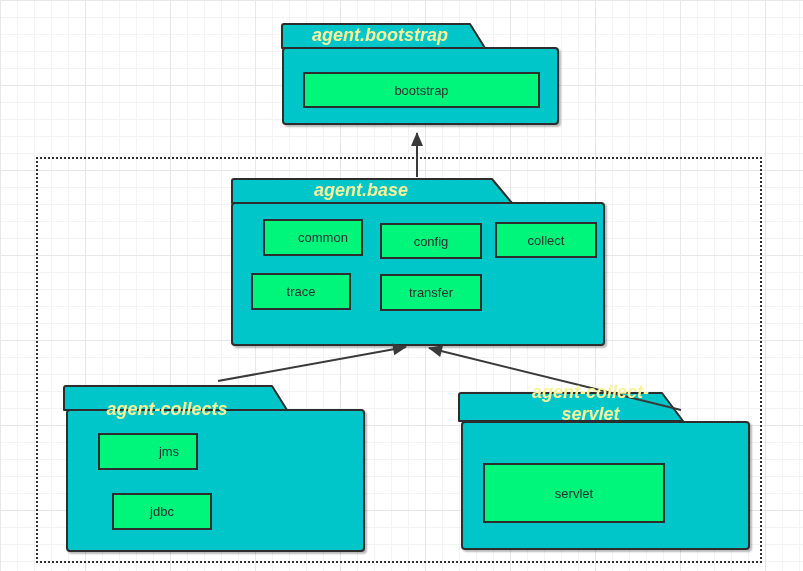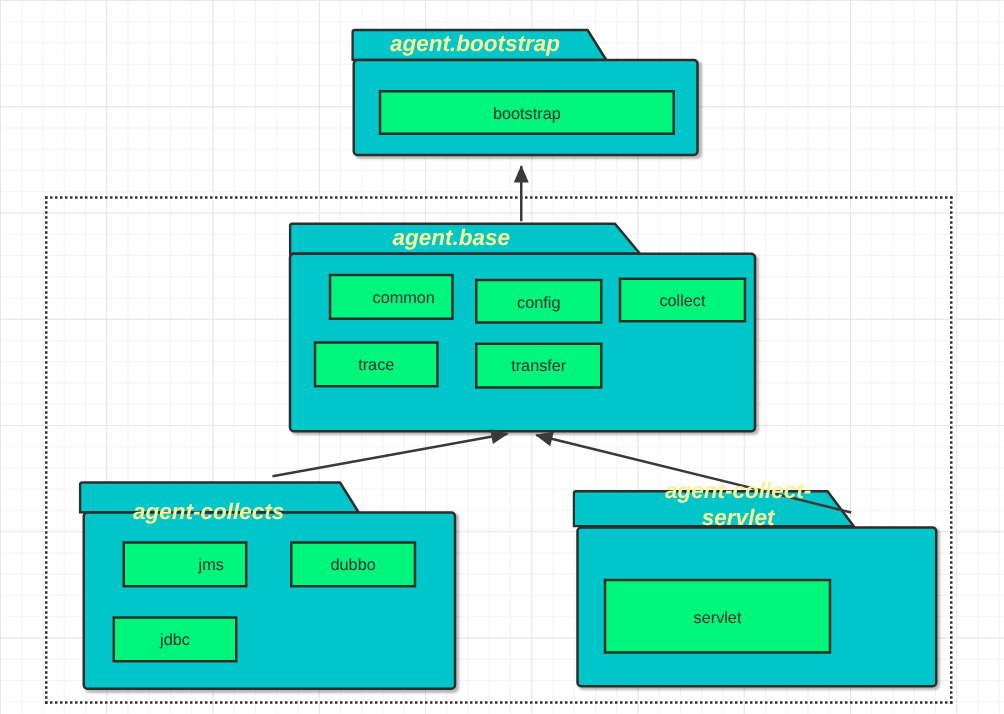--- a/index.html
+++ b/index.html
@@ -69,22 +69,21 @@
     <div class="module" style="left:149px;top:97px;width:102px;height:37px;">transfer</div>
   </div>
 
   <div class="pkg" style="left:63px;top:383px;width:302px;height:169px;">
     <svg class="pkg-tab-svg" width="225" height="28" viewBox="0 0 225 28">
       <path d="M 1 27 L 1 5 Q 1 3 3 3 L 209 3 L 224 27 Z" fill="#00C5C9" stroke="#2D2D2D" stroke-width="2" stroke-linejoin="round"></path>
     </svg>
     <div class="pkg-title" style="left:0;top:3px;width:208px;margin-top:12px;">agent-collects</div>
     <div class="pkg-body" style="left:3px;top:26px;width:299px;height:143px;"></div>
     <div class="module" style="left:35px;top:50px;width:100px;height:37px;padding-left:42px;">jms</div>
-    <div class="module" style="left:169px;top:50px;width:101px;height:37px;">dubbo</div>
-    <div class="module" style="left:27px;top:110px;width:100px;height:37px;">jdbc</div>
+    <div class="module" style="left:49px;top:110px;width:100px;height:37px;">jdbc</div>
   </div>
 
   <div class="pkg" style="left:458px;top:390px;width:292px;height:160px;">
     <svg class="pkg-tab-svg" width="226" height="32" viewBox="0 0 226 32">
       <path d="M 1 31 L 1 5 Q 1 3 3 3 L 204 3 L 225 31 Z" fill="#00C5C9" stroke="#2D2D2D" stroke-width="2" stroke-linejoin="round"></path>
     </svg>
     <div class="pkg-title" style="left:0;top:-9px;width:225px;padding-left:20px;">
       <span style="display:block;">agent-collect-</span>
       <span style="display:block;">servlet</span>
     </div>

